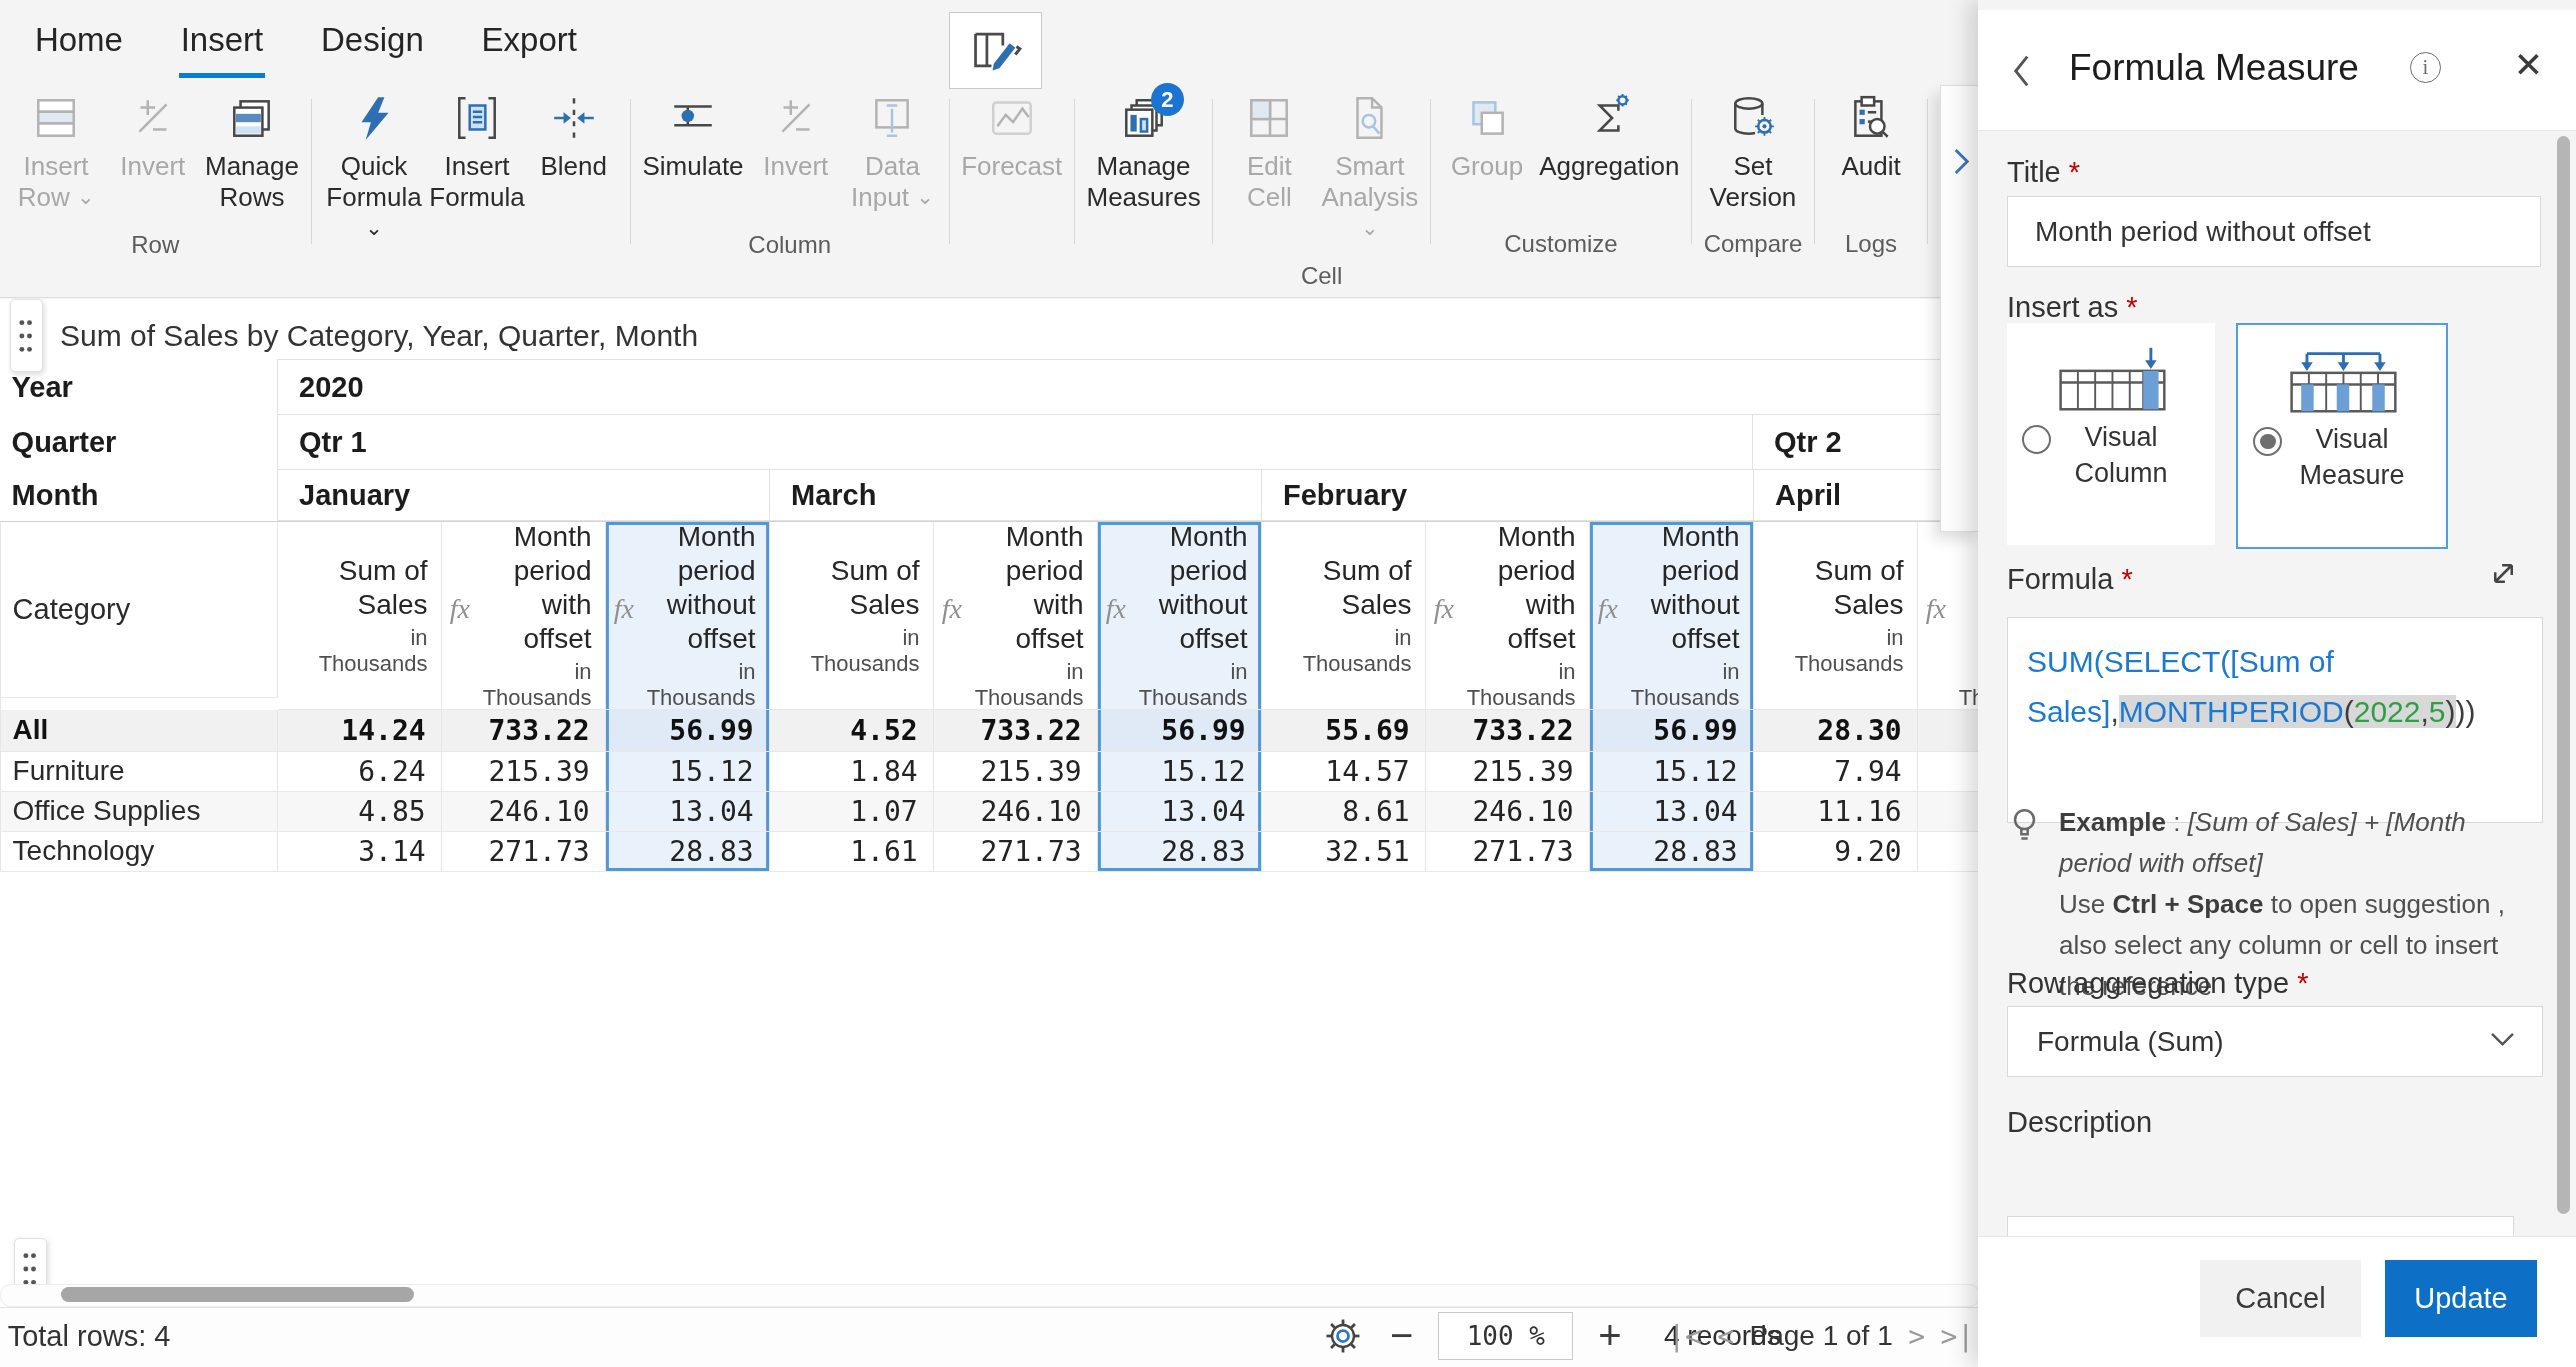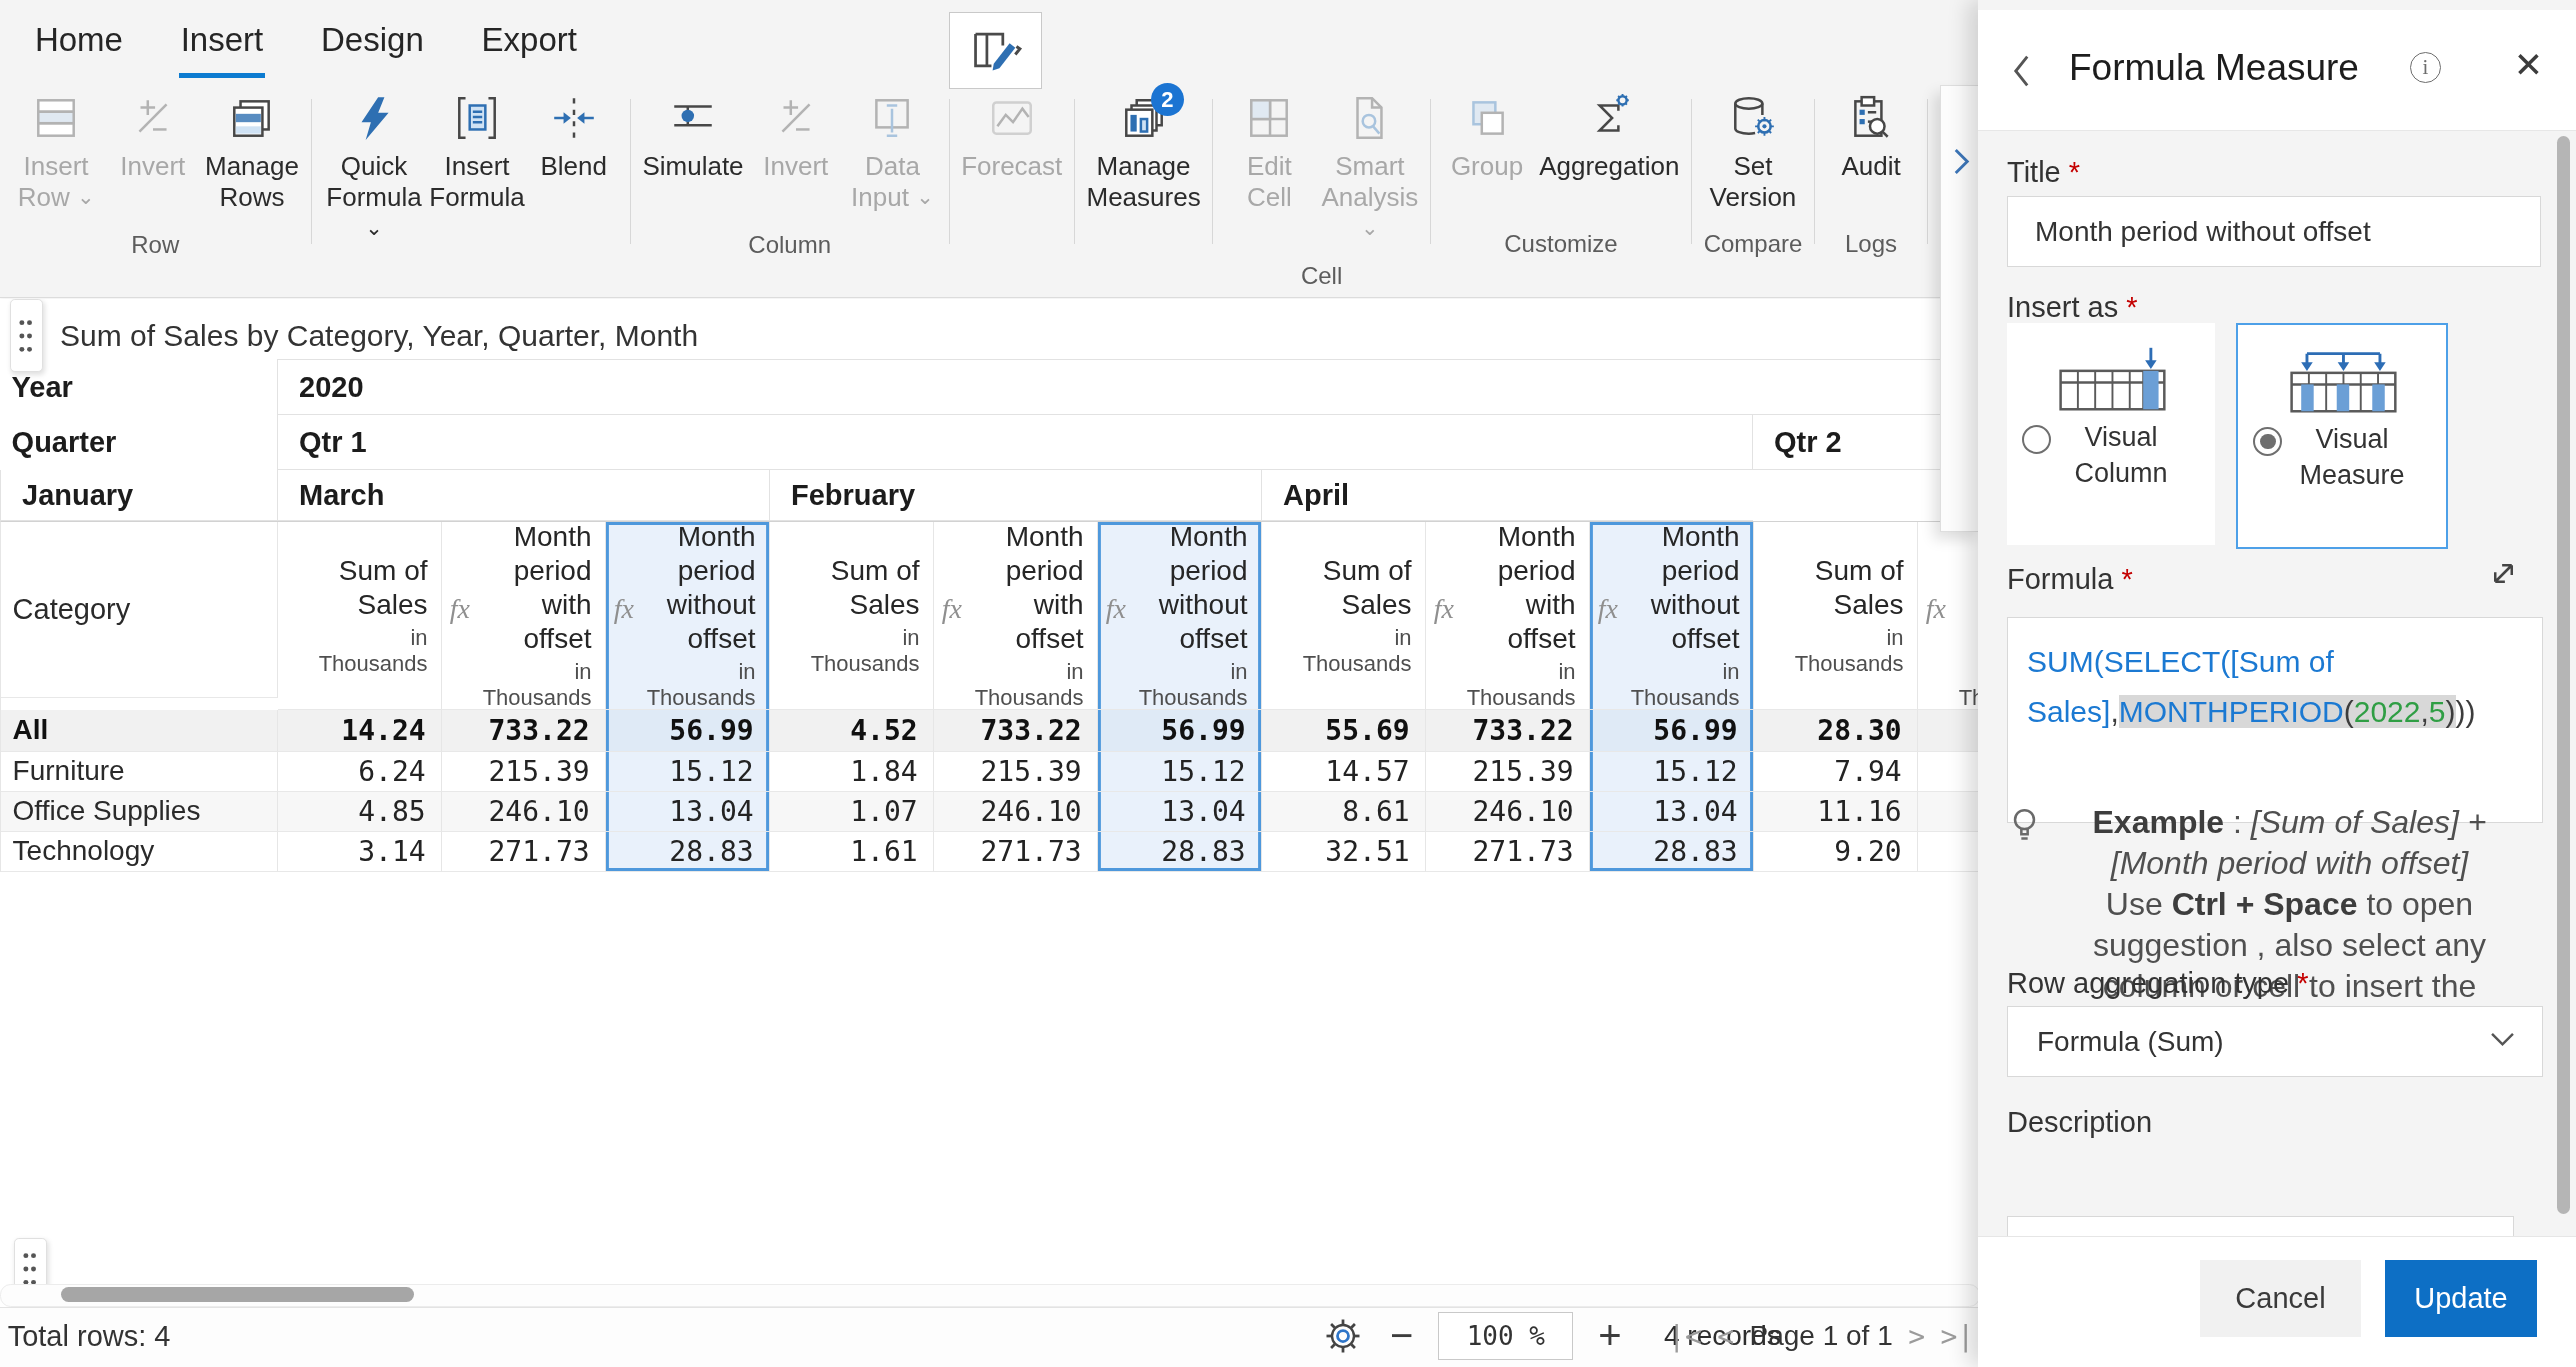--- a/index.html
+++ b/index.html
@@ -100,21 +100,21 @@
   .card.sel{border:2.9px solid #4da0e8;}
   .radio{position:absolute;left:15.4px;top:102px;width:25px;height:25px;border-radius:50%;border:2.9px solid #6f6f6f;}
   .radio.on::after{content:"";position:absolute;left:4.8px;top:4.8px;width:15.4px;height:15.4px;border-radius:50%;background:#6f6f6f;}
   .card .cicon{display:flex;justify-content:center;margin-top:19px;}
   .card .clab{margin-top:1.9px;margin-left:39px;width:150px;text-align:center;font-size:27px;line-height:36px;color:#333;}
   .fx-editor{position:absolute;left:29px;top:496px;width:496px;height:166px;background:#fff;border:1.9px solid #d8d8d8;
              padding:19px 19px;font-size:30px;line-height:50px;color:#3c3c3c;cursor:text;word-break:break-word;}
   .tok-blue{color:#1b79d2;} .tok-green{color:#2f9e44;} .tok-dark{color:#3c3c3c;}
   .tok-hl{background:#d8d8d8;}
   .expand-ic{position:absolute;right:56px;top:436px;cursor:pointer;}
-  .example{position:absolute;left:31px;top:681px;width:511px;font-size:32px;line-height:41px;color:#4f4f4f;text-align:center;}
+  .example{position:absolute;left:31px;top:681px;width:511px;font-size:26px;line-height:41px;color:#4f4f4f;}
   .example .ex-b{font-weight:bold;color:#3d3d3d;}
   .example .ex-i{font-style:italic;}
   .bulb{position:absolute;left:-1.9px;top:3.9px;}
   .extext{margin-left:50px;}
   .selbox{background:#fff;border:1.9px solid #d8d8d8;display:flex;align-items:center;padding-left:29px;
           font-size:28px;color:#333;position:relative;cursor:pointer;}
   .selbox svg{position:absolute;right:25px;top:23px;}
   .txtarea{background:#fff;border:1.9px solid #d8d8d8;position:relative;cursor:text;}
   .placeholder{position:absolute;left:29px;top:17.4px;font-size:28px;color:#9c9c9c;}
   .resize{position:absolute;right:5.8px;bottom:5.8px;}
@@ -400,20 +400,21 @@
         <div class="hrow first" style="grid-template-columns:277px 1803px;height:56px">
   <div class="lab">Year</div>
   <div class="val">2020</div>
         </div>
         <div class="hrow" style="grid-template-columns:277px 1475px 328px;height:55px">
   <div class="lab">Quarter</div>
   <div class="val">Qtr 1</div>
           <div class="val">Qtr 2</div>
         </div>
         <div class="hrow" style="grid-template-columns:277px 492px 492px 492px 328px;height:51px">
+  <div class="lab">Month</div>
   <div class="val">January</div>
           <div class="val">March</div>
           <div class="val">February</div>
           <div class="val">April</div>
         </div>
       </div>
     <div class="pgrid" id="pgrid">
         <div style="display:grid;grid-template-columns:277px repeat(11,164px)">
           <div class="cell cat-cell" style="height:175px">Category</div>
           <div class="cell mhead " style="height:175px">

